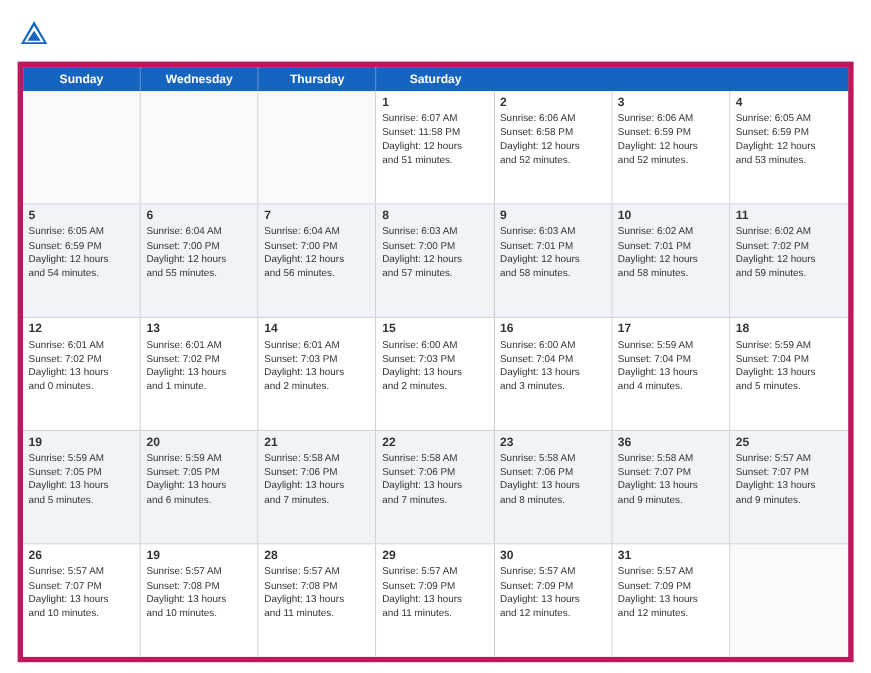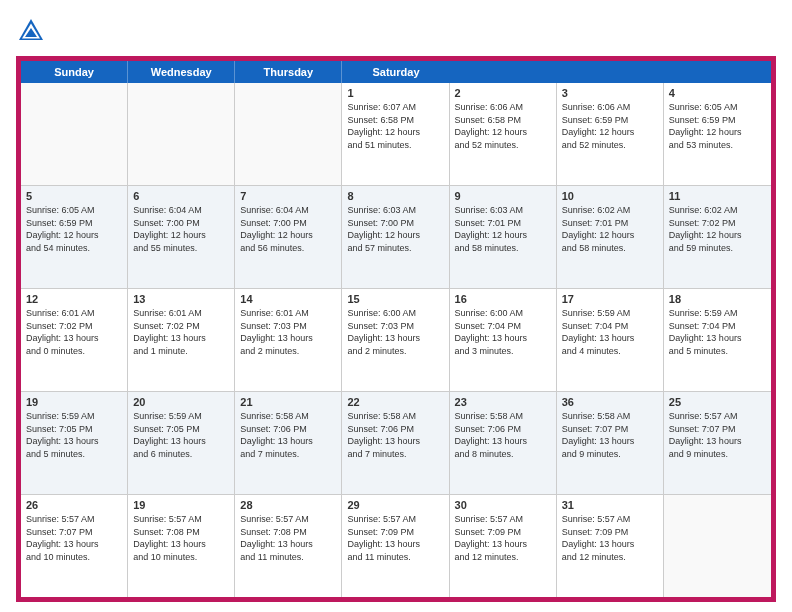--- a/index.html
+++ b/index.html
@@ -138,21 +138,21 @@
         <div class="cal-header-cell">Saturday</div>
       </div>
     <div class="cal-body">
     <div class="cal-row">
           <div class="cal-cell empty"></div>
           <div class="cal-cell empty"></div>
           <div class="cal-cell empty"></div>
           <div class="cal-cell">
             <div class="day-num">1</div>
             <div class="cell-text" style="white-space: pre-line;">Sunrise: 6:07 AM
-Sunset: 6:58 PM
+Sunset: 11:58 PM
 Daylight: 12 hours
 and 51 minutes.</div>
           </div>
           <div class="cal-cell">
             <div class="day-num">2</div>
             <div class="cell-text" style="white-space: pre-line;">Sunrise: 6:06 AM
 Sunset: 6:58 PM
 Daylight: 12 hours
 and 52 minutes.</div>
           </div>

